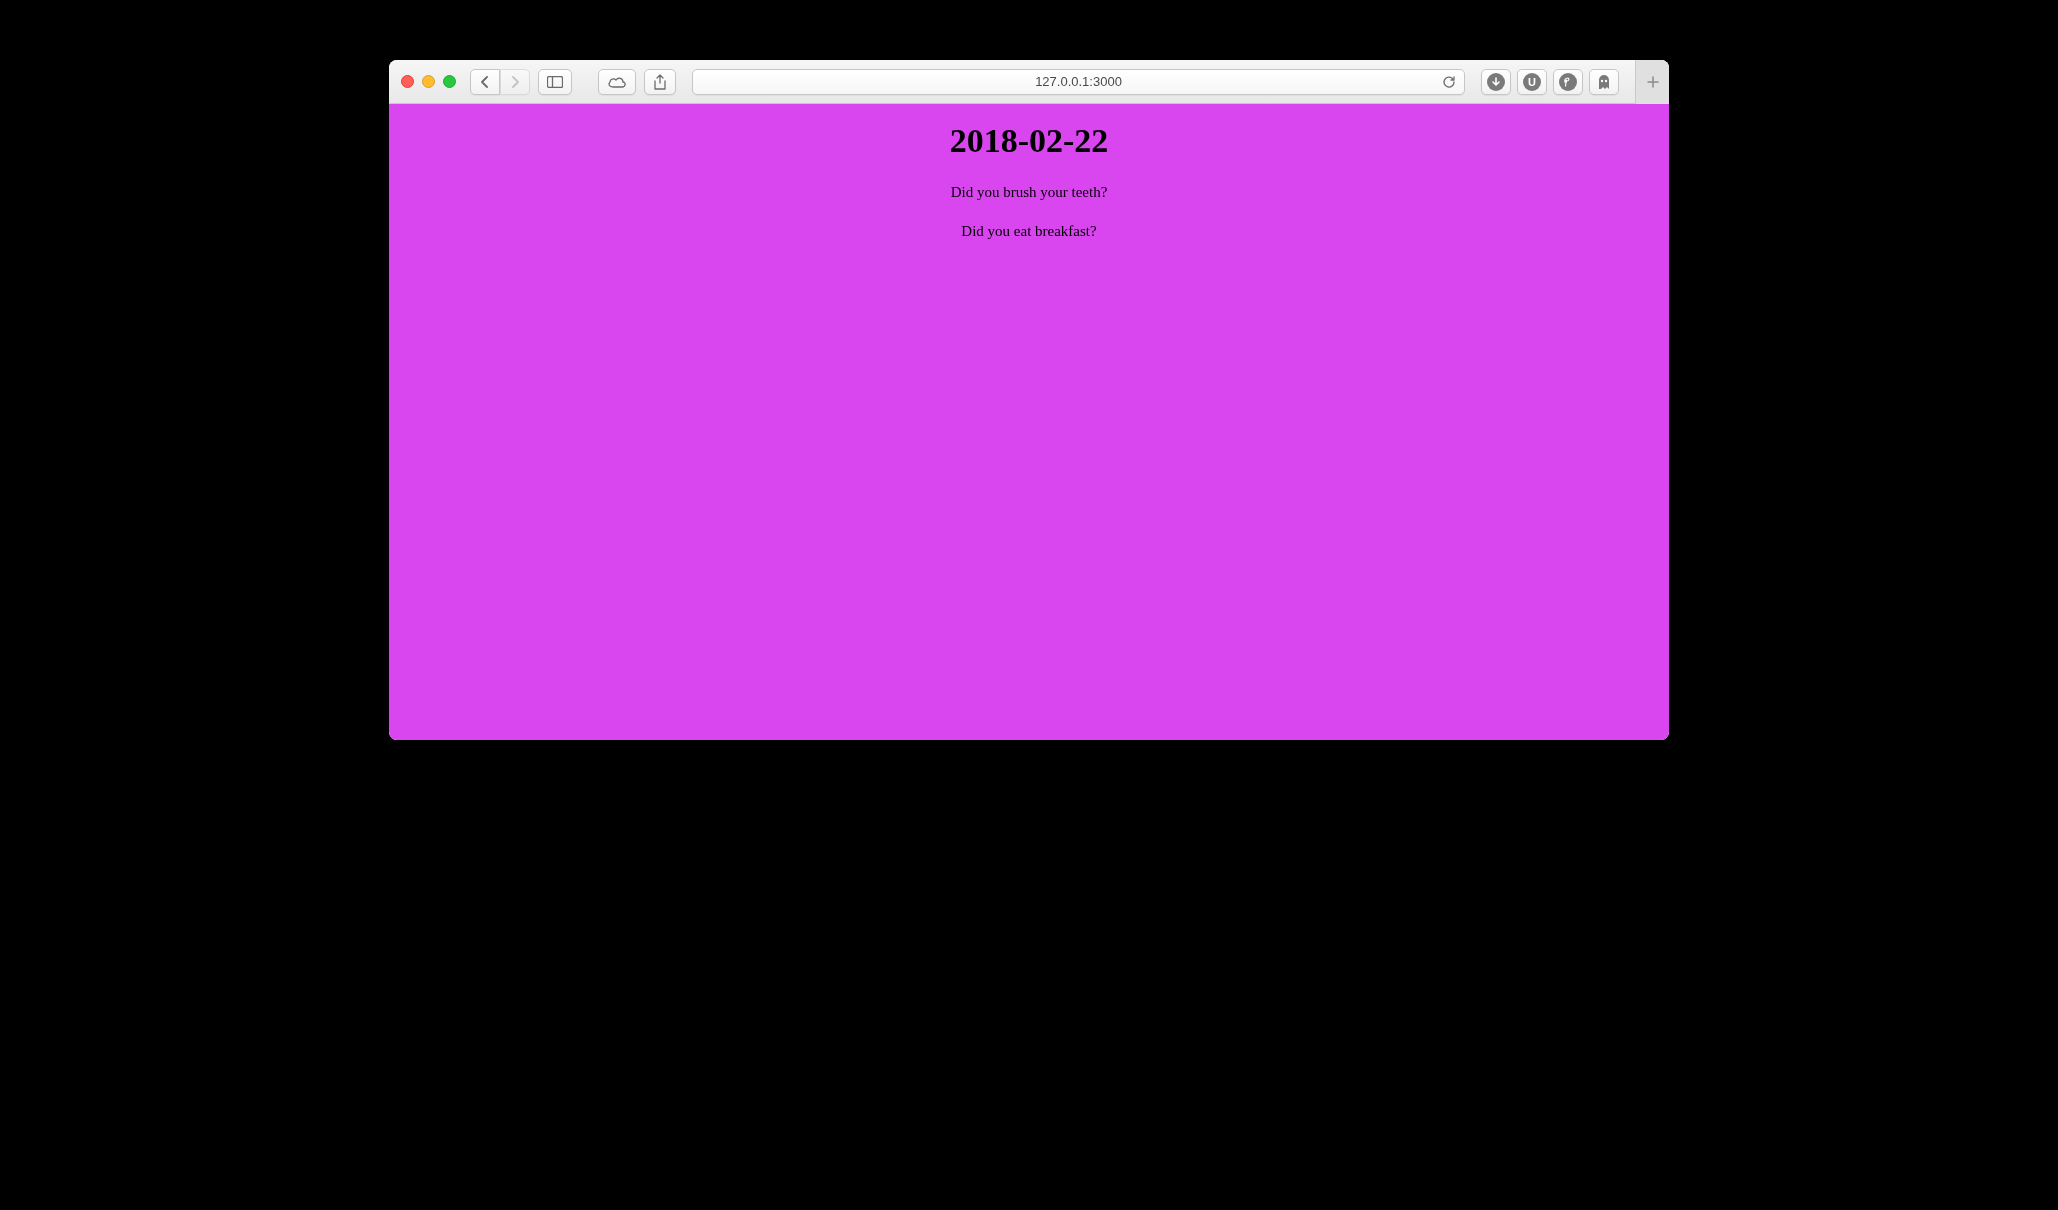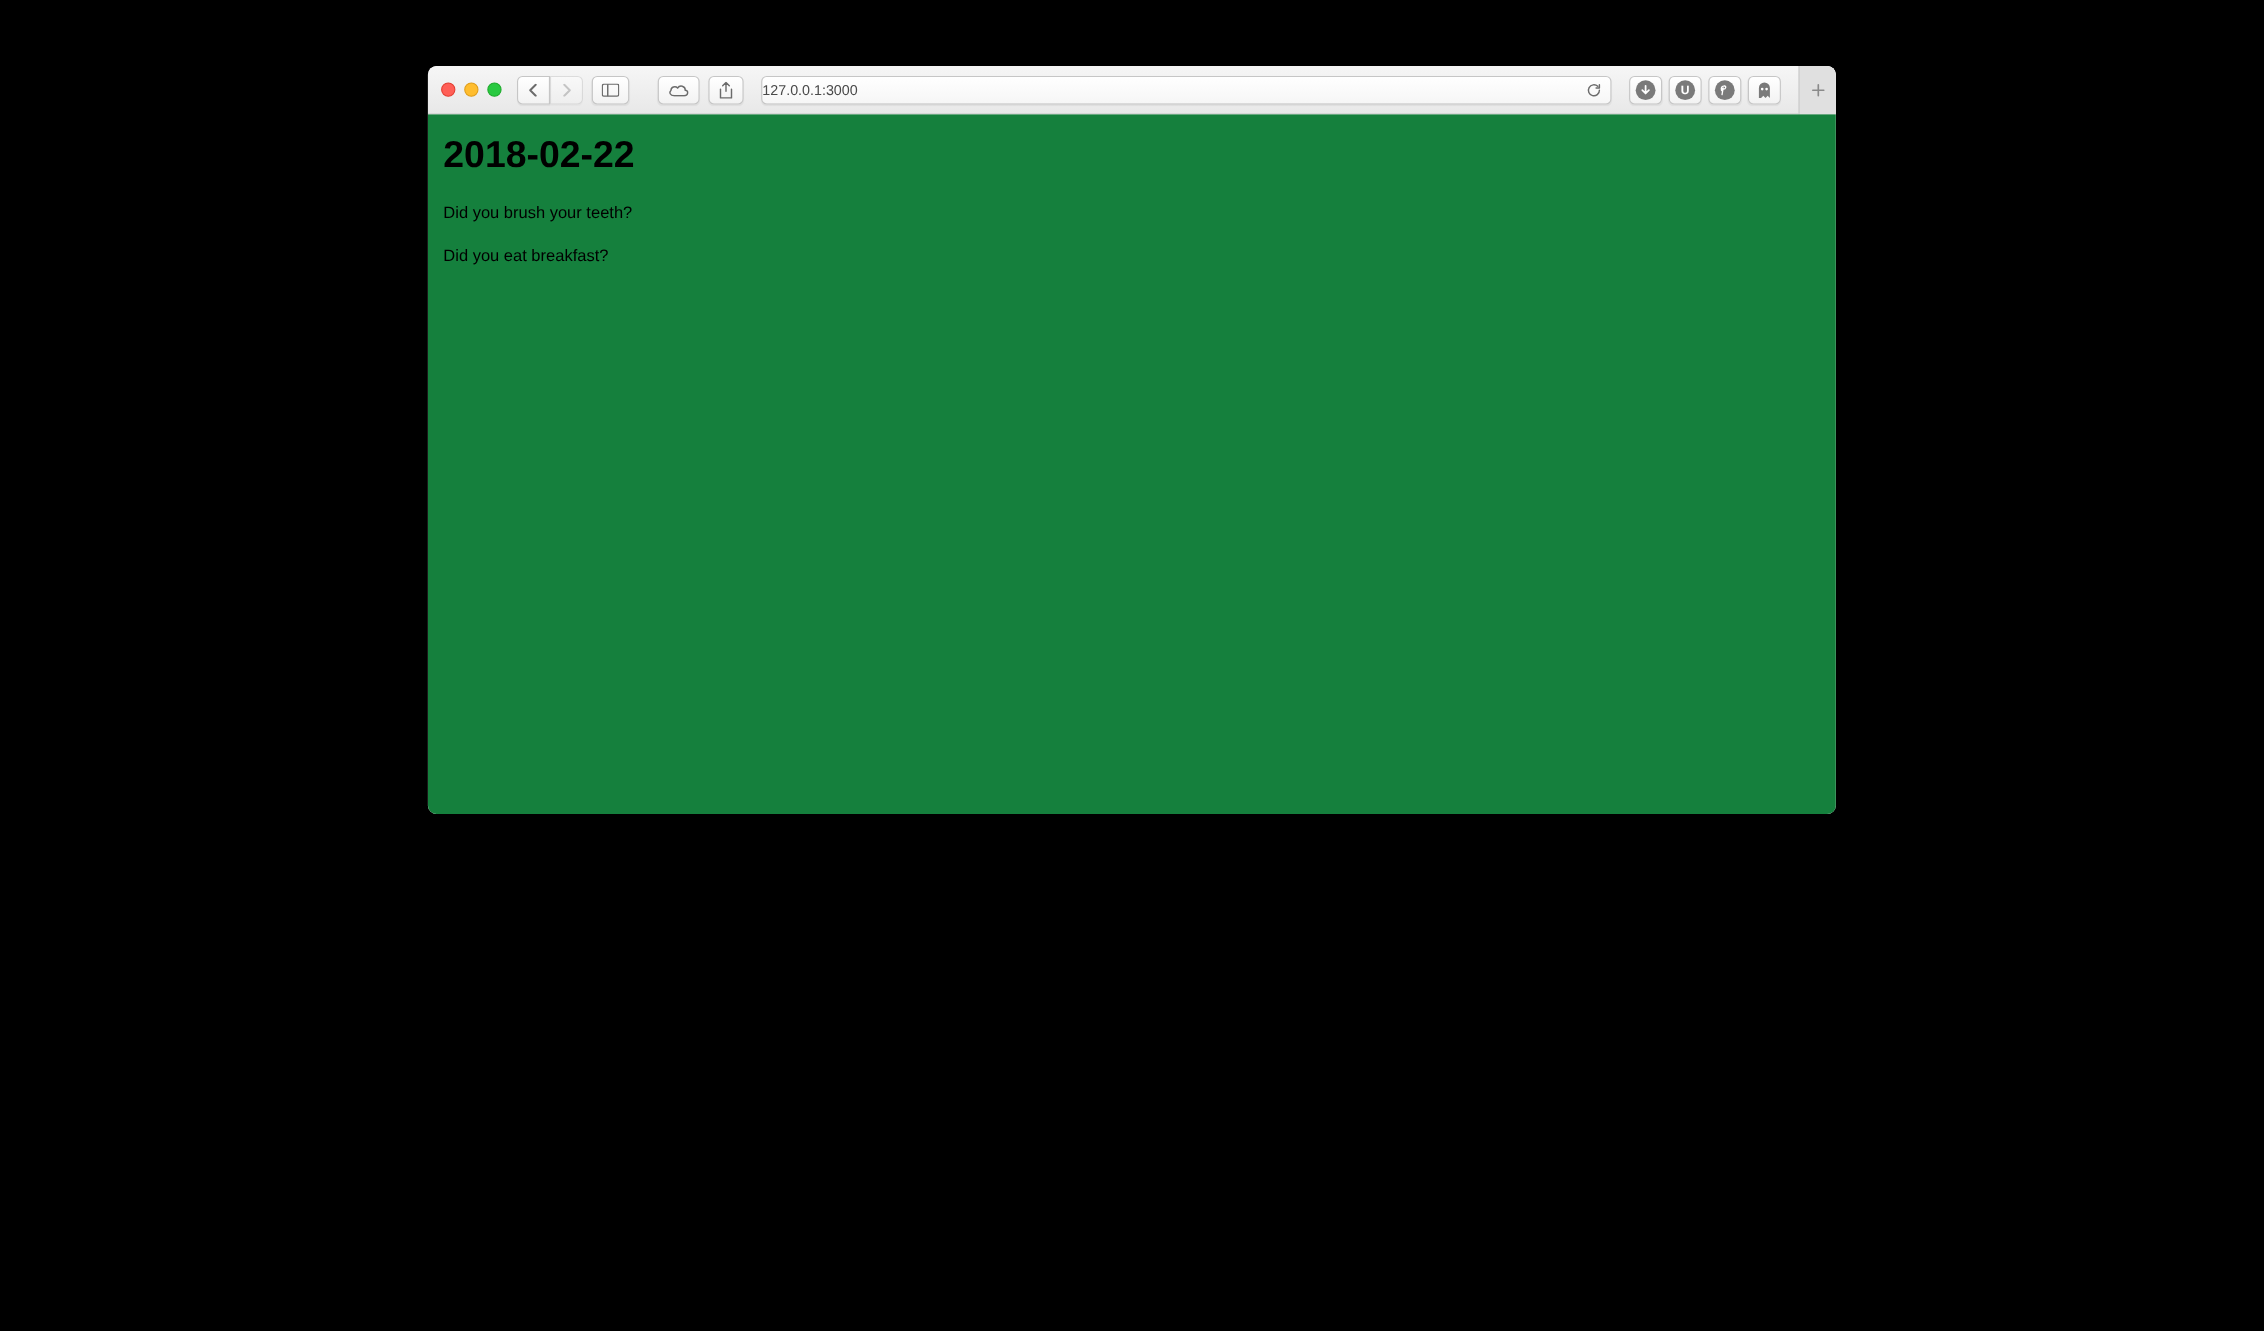--- a/index.html
+++ b/index.html
@@ -71,20 +71,21 @@
     .tb-group .tb-btn:last-child { border-radius: 0 5px 5px 0; border-left: 0.5px solid #c6c6c6; }
 
     .url-bar {
       flex: 1;
       height: 26px;
       background: linear-gradient(to bottom, #ffffff, #f6f6f6);
       border: 1px solid #c6c6c6;
       border-radius: 5px;
       display: flex;
       align-items: center;
+      justify-content: center;
       position: relative;
       margin: 0 8px;
       box-shadow: 0 1px 1px rgba(0,0,0,0.05);
     }
     .url-text {
       color: #4a4a4a;
       font-size: 13px;
     }
     .reload-icon {
       position: absolute;
@@ -128,25 +129,26 @@
       align-items: center;
       justify-content: center;
       color: #8a8a8a;
       font-size: 20px;
       margin-left: 8px;
       margin-right: -12px;
     }
 
     .content {
       flex: 1;
-      background: #15803d;
+      background: #d946ef;
       padding: 18px 14px;
-      font-family: Liberation Sans, sans-serif;
+      font-family: Liberation Serif, serif;
       color: #000;
       overflow: auto;
+      text-align: center;
     }
     .content h1 {
       font-size: 34px;
       font-weight: bold;
       margin-bottom: 24px;
     }
     .content p {
       font-size: 15px;
       margin-bottom: 22px;
     }

